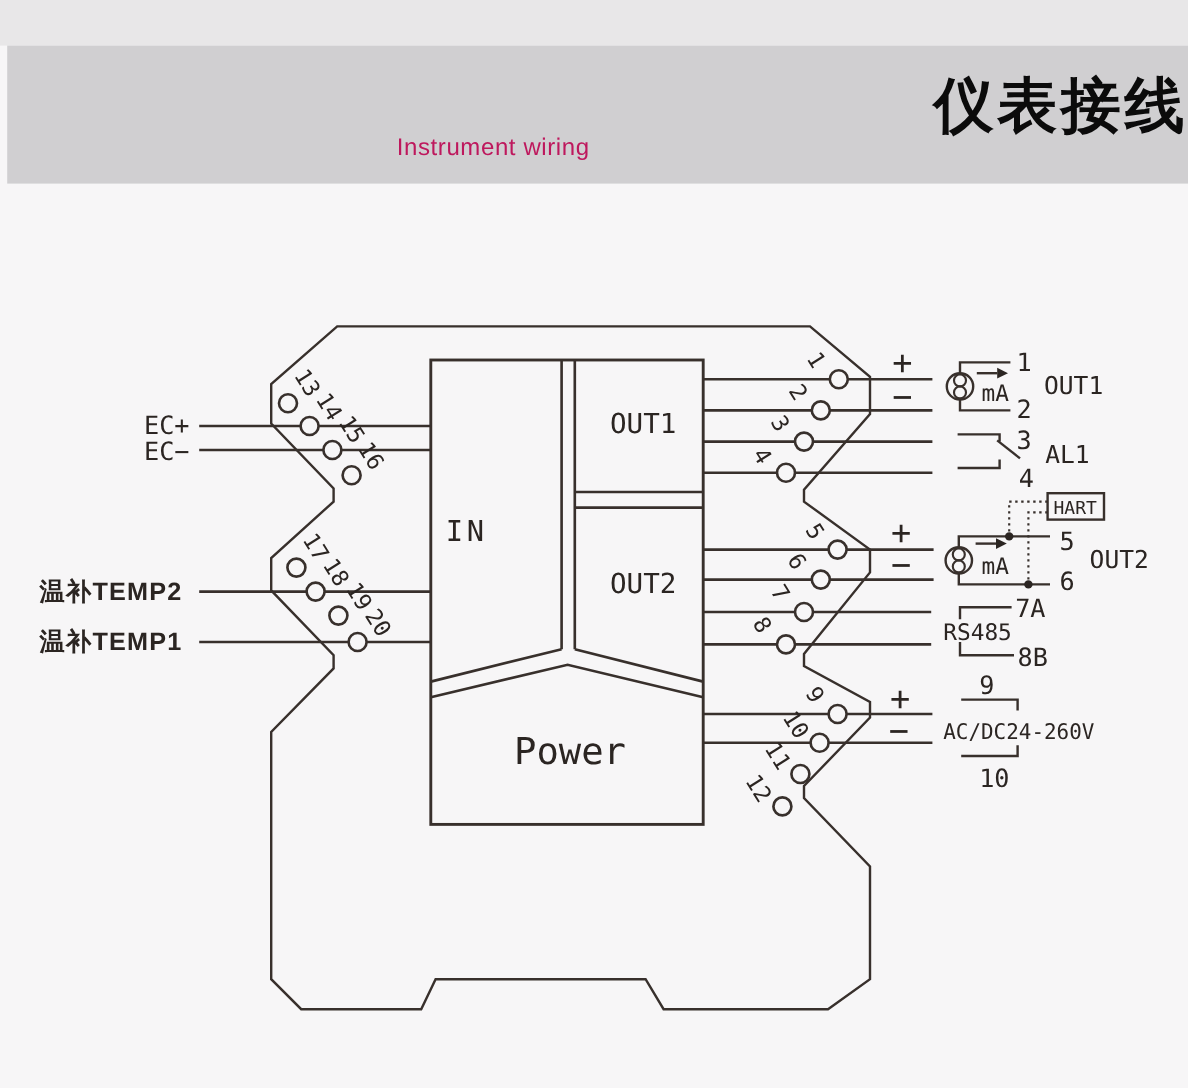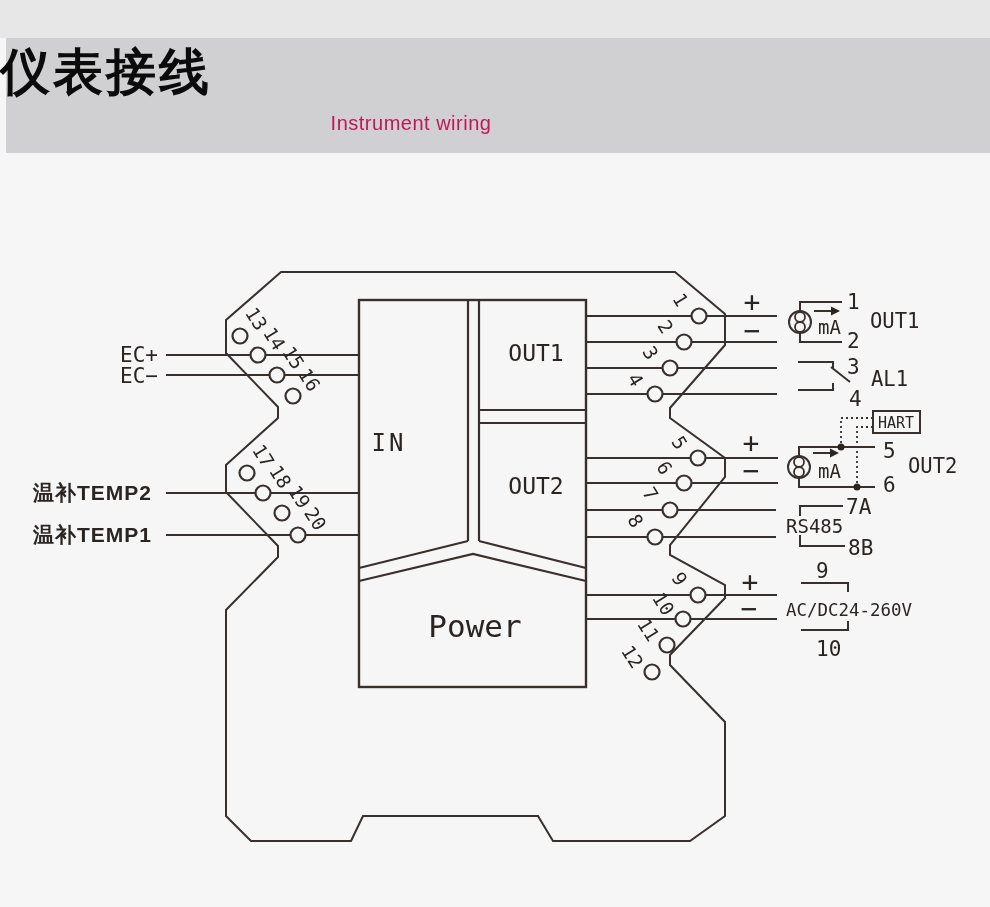--- a/index.html
+++ b/index.html
@@ -3,21 +3,21 @@
 <meta charset="utf-8">
 <style>
   html,body{margin:0;padding:0;}
   body{
     width:990px;height:907px;position:relative;overflow:hidden;
     background:#f7f6f7;font-family:"Liberation Sans",sans-serif;
   }
   .top-strip{position:absolute;left:0;top:0;width:990px;height:38px;background:#e8e7e8;}
   .title-band{position:absolute;left:6px;top:38px;width:984px;height:115px;background:#d0cfd1;}
   .page-title{
-    position:absolute;left:0;top:39px;width:990px;text-align:left;
+    position:absolute;left:0;top:55px;width:990px;text-align:right;
     font-size:50px;font-weight:bold;color:#0b0b0b;letter-spacing:3px;
   }
   .page-subtitle{
     position:absolute;left:0;top:112px;width:822px;text-align:center;
     font-size:20px;color:#be185d;letter-spacing:0.5px;
   }
   svg{position:absolute;left:0;top:0;}
   .ln{stroke:#38302c;fill:none;}
   .t-mono{font-family:"DejaVu Sans Mono",monospace;fill:#2b2522;}
   .t-cjk{font-family:"Liberation Sans",sans-serif;font-weight:bold;fill:#2b2522;letter-spacing:1px;}

